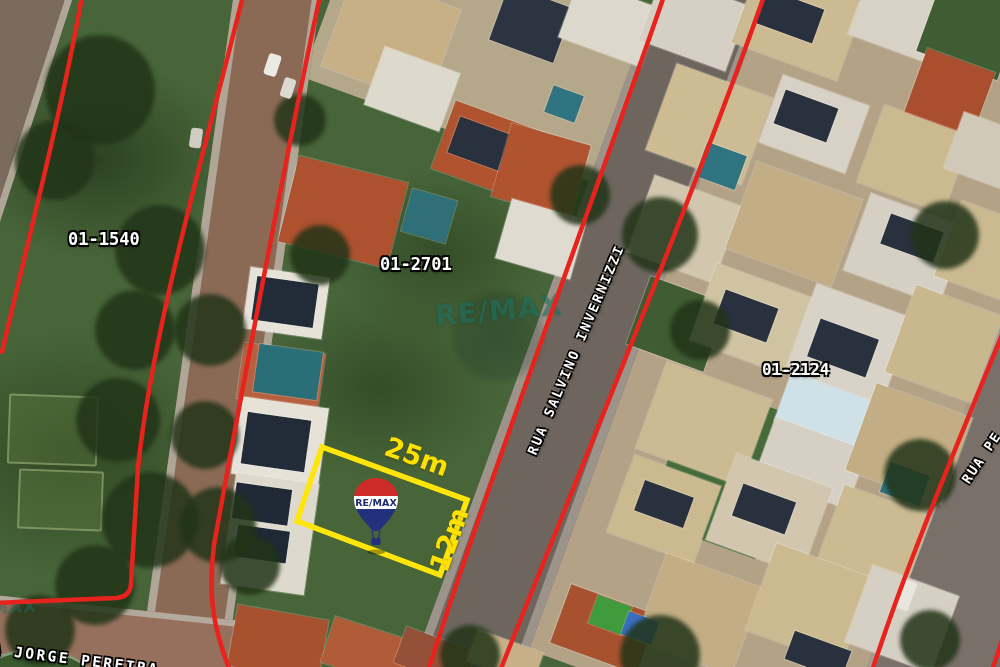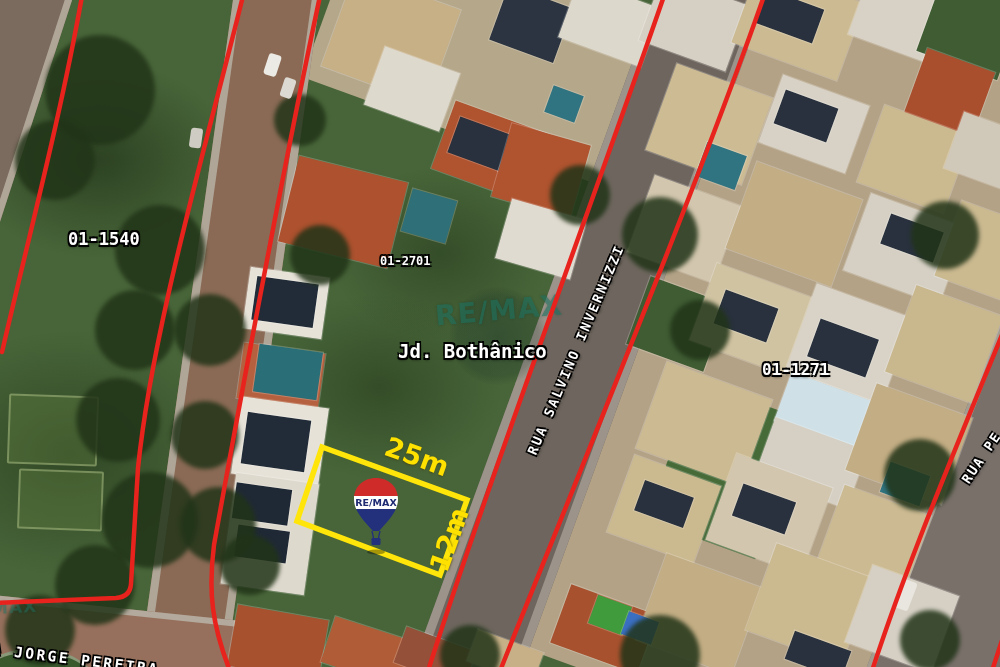--- a/index.html
+++ b/index.html
@@ -170,23 +170,22 @@
       <rect x="0" y="0" width="62" height="24" fill="#cf2b29"></rect>
       <rect x="0" y="24" width="62" height="13" fill="#ffffff"></rect>
       <rect x="0" y="37" width="62" height="25" fill="#23307c"></rect>
       <text x="31" y="34" text-anchor="middle" font-family="DejaVu Sans, sans-serif" font-size="9.5" font-weight="bold" fill="#1e2a72">RE/MAX</text>
     </g>
     <path d="M27 59 L28.5 66 M35 59 L33.5 66" stroke="#23307c" stroke-width="1.3" fill="none"></path>
     <rect x="26.5" y="66" width="9" height="7" rx="1.2" fill="#23307c"></rect>
   </svg>
 
   <div class="map-label" style="left:68px;top:229px;font-size:17px;">01-1540</div>
-  <div class="map-label" style="left:380px;top:254px;font-size:12px;">01-2701</div>
-  <div class="map-label" style="left:762px;top:360px;font-size:16px;">01-1271</div>
-  <div class="map-label" style="left:398px;top:340px;font-size:19px;">Jd. Bothânico</div>
+  <div class="map-label" style="left:380px;top:254px;font-size:17px;">01-2701</div>
+  <div class="map-label" style="left:762px;top:360px;font-size:16px;">01-2124</div>
 
   <div class="map-label" style="left:446px;top:342px;width:260px;text-align:center;font-size:13px;letter-spacing:2.5px;transform:rotate(-67deg);">RUA SALVINO INVERNIZZI</div>
   <div class="map-label" style="left:-8px;top:641px;font-size:14.5px;letter-spacing:2.5px;transform:rotate(7deg);transform-origin:0 50%;">A JORGE PEREIRA</div>
   <div class="map-label" style="left:952px;top:450px;font-size:13px;letter-spacing:2px;transform:rotate(-56deg);">RUA PE</div>
 
   <div class="dim-label" style="left:372px;top:441px;width:90px;transform:rotate(20deg);">25m</div>
   <div class="dim-label" style="left:404px;top:524px;width:90px;transform:rotate(-70deg);">12m</div>
 </div>
 
 </body></html>

